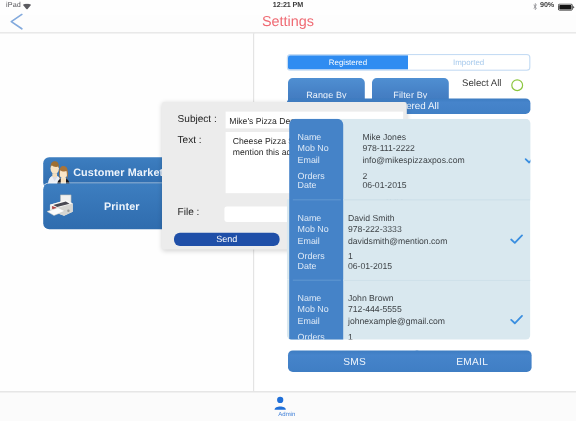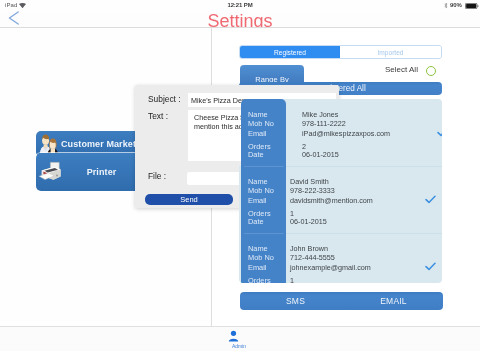--- a/index.html
+++ b/index.html
@@ -13,21 +13,21 @@
   .sb-device{position:absolute;left:5px;top:1.5px;font-size:6px;color:#55555a;letter-spacing:.1px;}
   .sb-wifi{position:absolute;left:19px;top:2.5px;}
   .sb-time{position:absolute;left:0;right:0;top:1.5px;text-align:center;font-size:6px;color:#3c3c3c;font-weight:bold;letter-spacing:-.1px;}
   .sb-bt{position:absolute;left:444px;top:1.5px;}
   .sb-pct{position:absolute;left:450px;top:1.5px;font-size:6px;color:#3c3c3c;font-weight:bold;letter-spacing:-.1px;}
   .sb-batt{position:absolute;left:465px;top:2.5px;width:14px;height:6px;}
 
   
   .navbar{position:absolute;left:0;top:12px;width:480px;height:15px;background:#fdfdfd;}
   .nav-back{position:absolute;left:8px;top:-1px;width:12px;height:14px;}
-  .nav-title{position:absolute;left:0;right:0;top:-1px;text-align:center;font-size:18px;color:#ef6a73;}
+  .nav-title{position:absolute;left:0;right:0;top:-1px;text-align:center;font-size:12px;color:#ef6a73;}
   .nav-sep{position:absolute;left:0;top:27px;width:480px;height:1px;background:#dcdcdc;}
 
   
   .sidebar{position:absolute;left:0;top:28px;width:211px;bottom:24px;background:#fefefe;}
   .vsep{position:absolute;left:211px;top:28px;width:1px;bottom:24px;background:#dedede;}
   .content{position:absolute;left:212px;top:28px;right:0;bottom:24px;background:#fff;}
 
   
   .sb-btn{position:absolute;left:36px;width:110px;border-radius:5px;
           background:linear-gradient(to bottom,#3d7ec0,#2f6cae);
@@ -175,31 +175,32 @@
     </div>
   </div>
   <div class="vsep"></div>
 
   <div class="content">
     <div class="seg">
       <div class="on">Registered</div>
       <div class="off">Imported</div>
     </div>
     <div class="pbtn" style="left:28px;width:64px">Range By</div>
+    <div class="pbtn" style="left:98px;width:64px">Filter By</div>
     <div class="selall">Select All</div>
     <div class="selcirc"></div>
     <div class="allbar">Registered All</div>
 
     <div class="list">
         <div class="keycol" style="height: 201px;"></div>
         <div class="row" style="top: 0px; margin-left: 12px;">
           <div class="vals">
             <div style="top:11px">Mike Jones</div>
             <div style="top:20px">978-111-2222</div>
-            <div style="top:29.5px">iPad@mikespizzaxpos.com</div>
+            <div style="top:29.5px">info@mikespizzaxpos.com</div>
             <div style="top:43px">2</div>
             <div style="top:51px">06-01-2015</div>
           </div>
           <div class="chk" style="top:28.5px">
             <svg width="11" height="9" viewBox="0 0 11 9">
               <path d="M1 4.6 L4 7.4 L10 1.2" fill="none" stroke="#3b8fe0" stroke-width="1.5" stroke-linecap="round" stroke-linejoin="round"></path>
             </svg>
           </div>
         </div>
         <div class="keys">

